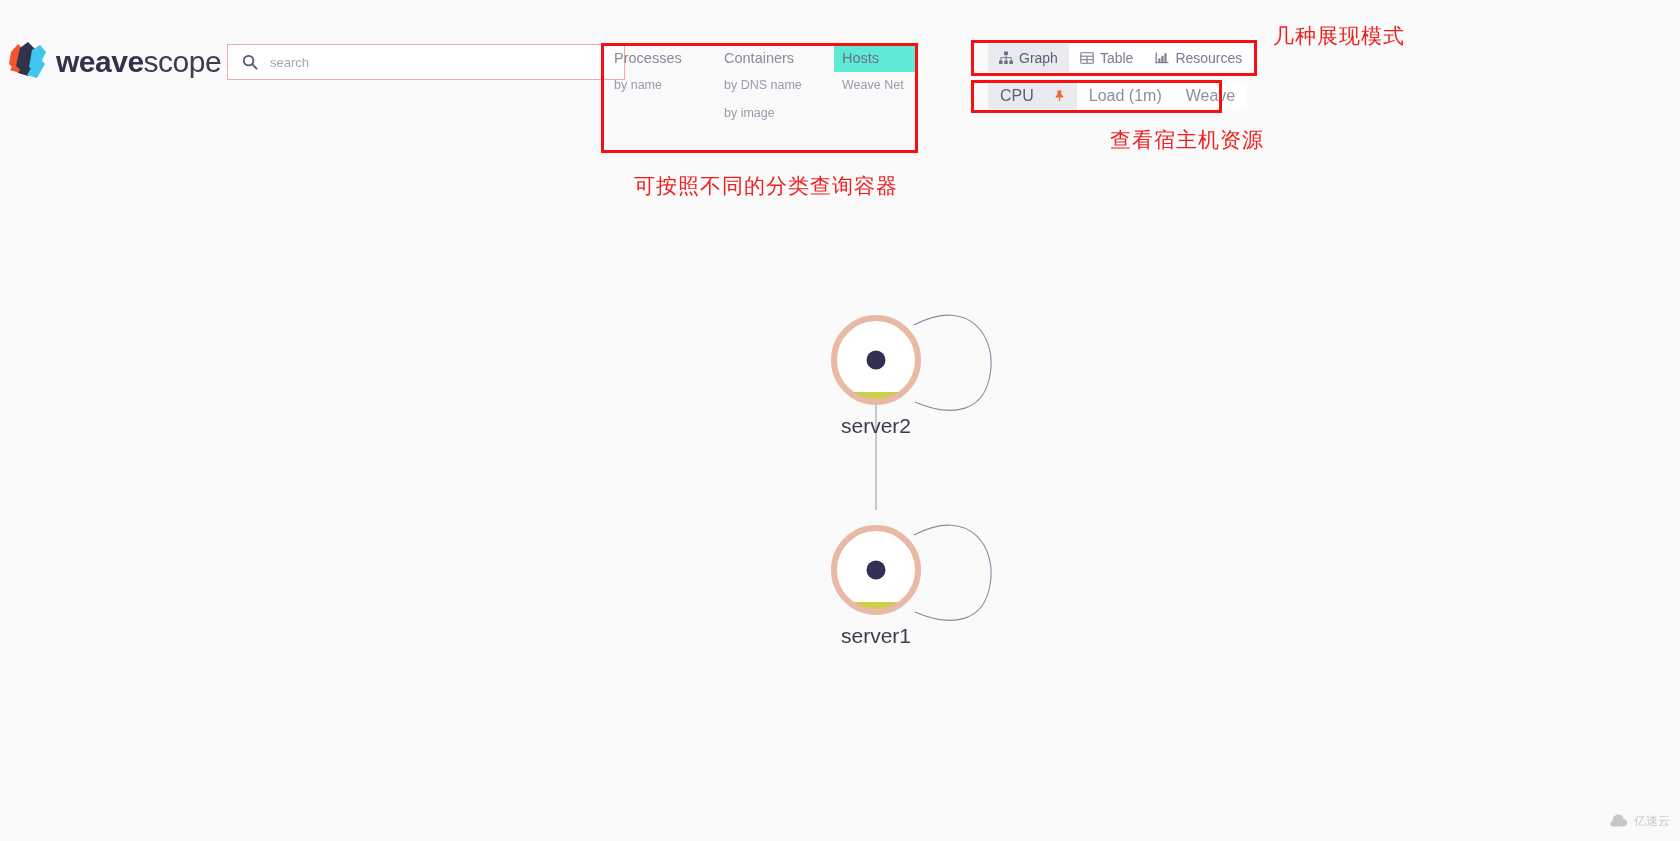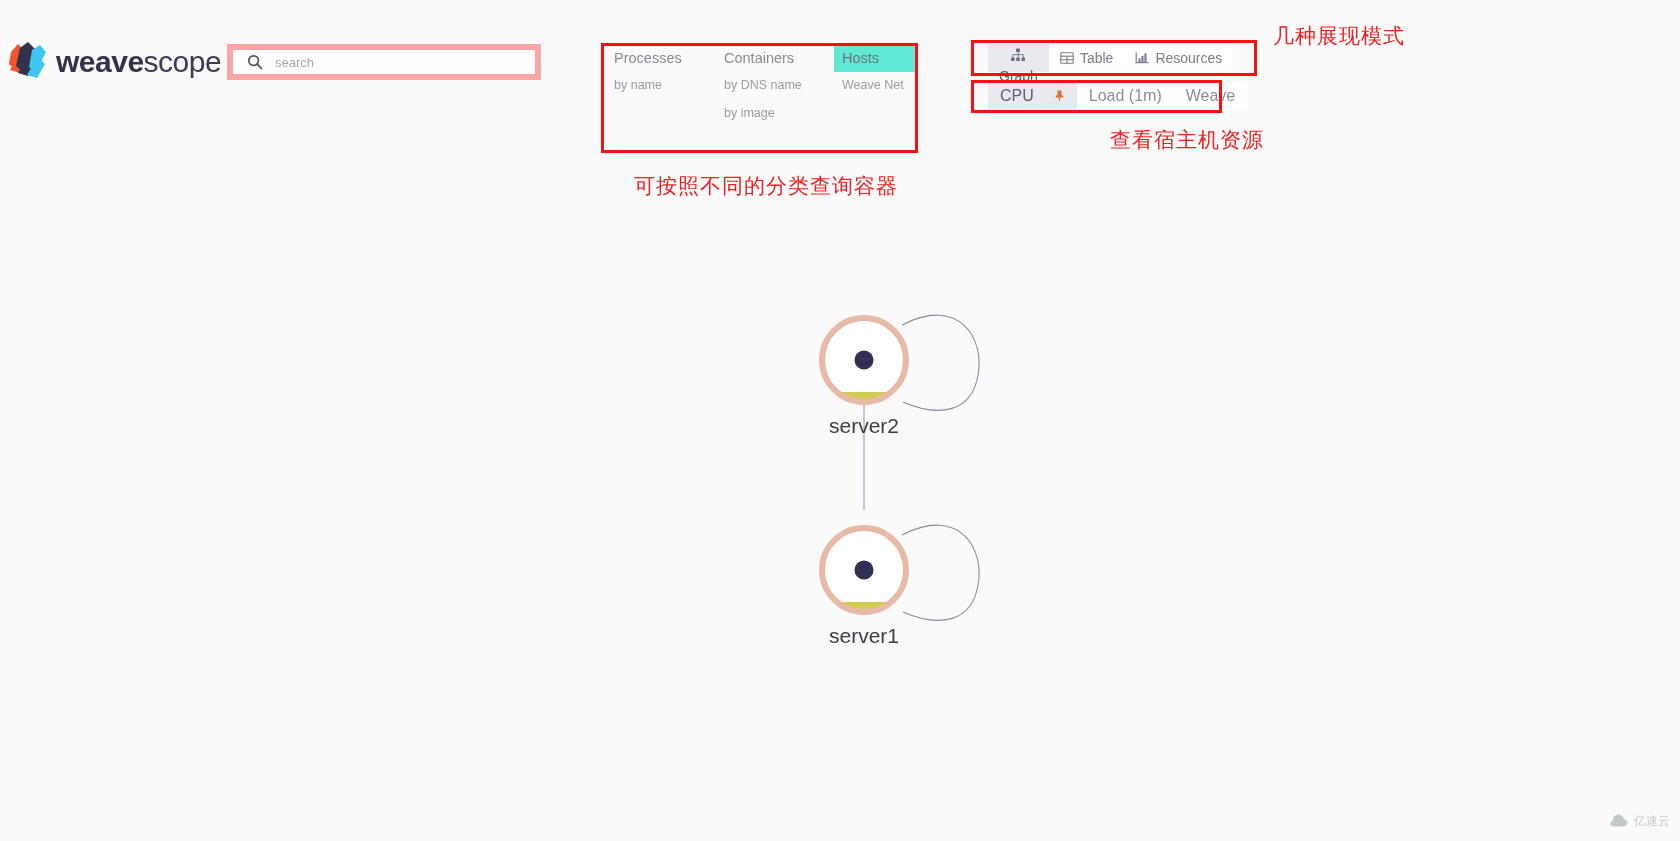--- a/index.html
+++ b/index.html
@@ -52,24 +52,24 @@
   .logo-scope {
     font-weight: 400;
     color: #3b3b52;
   }
 
   
   .search-box {
     position: absolute;
     left: 227px;
     top: 8px;
-    width: 314px;
+    width: 398px;
     height: 36px;
     background: #ffffff;
-    border: 6px solid #fca5a5;
+    border: 1px solid #fca5a5;
     display: flex;
     align-items: center;
     box-sizing: border-box;
   }
   .search-icon {
     width: 16px;
     height: 16px;
     margin-left: 14px;
     margin-right: 12px;
     flex: none;
@@ -138,21 +138,20 @@
     font-size: 14px;
     color: #7b7b90;
     padding: 4px 11px;
     height: 28px;
     box-sizing: border-box;
     white-space: nowrap;
   }
   .vm-btn.selected {
     background: #e9e9f0;
     color: #5d5d73;
-    flex-direction: column;
   }
   .vm-ico { width: 14px; height: 14px; flex: none; display:block; }
 
   .metric-bar {
     position: absolute;
     left: 988px;
     top: 47px;
     display: flex;
     align-items: center;
     background: #ffffff;
@@ -194,21 +193,21 @@
     white-space: nowrap;
     letter-spacing: 1px;
   }
   .anno-modes     { left: 1273px; top: 22px; }
   .anno-hostres   { left: 1110px; top: 126px; }
   .anno-topo      { left: 634px;  top: 162px; margin-top: 10px; }
 
   
   .graph {
     position: absolute;
-    left: 0; top: 150px;
+    left: 12px; top: 150px;
     width: 1524px;
     height: 600px;
   }
   .node-label {
     position: absolute;
     font-size: 21px;
     color: #3c3c50;
     text-align: center;
     width: 260px;
     font-family: "Liberation Sans", sans-serif;

